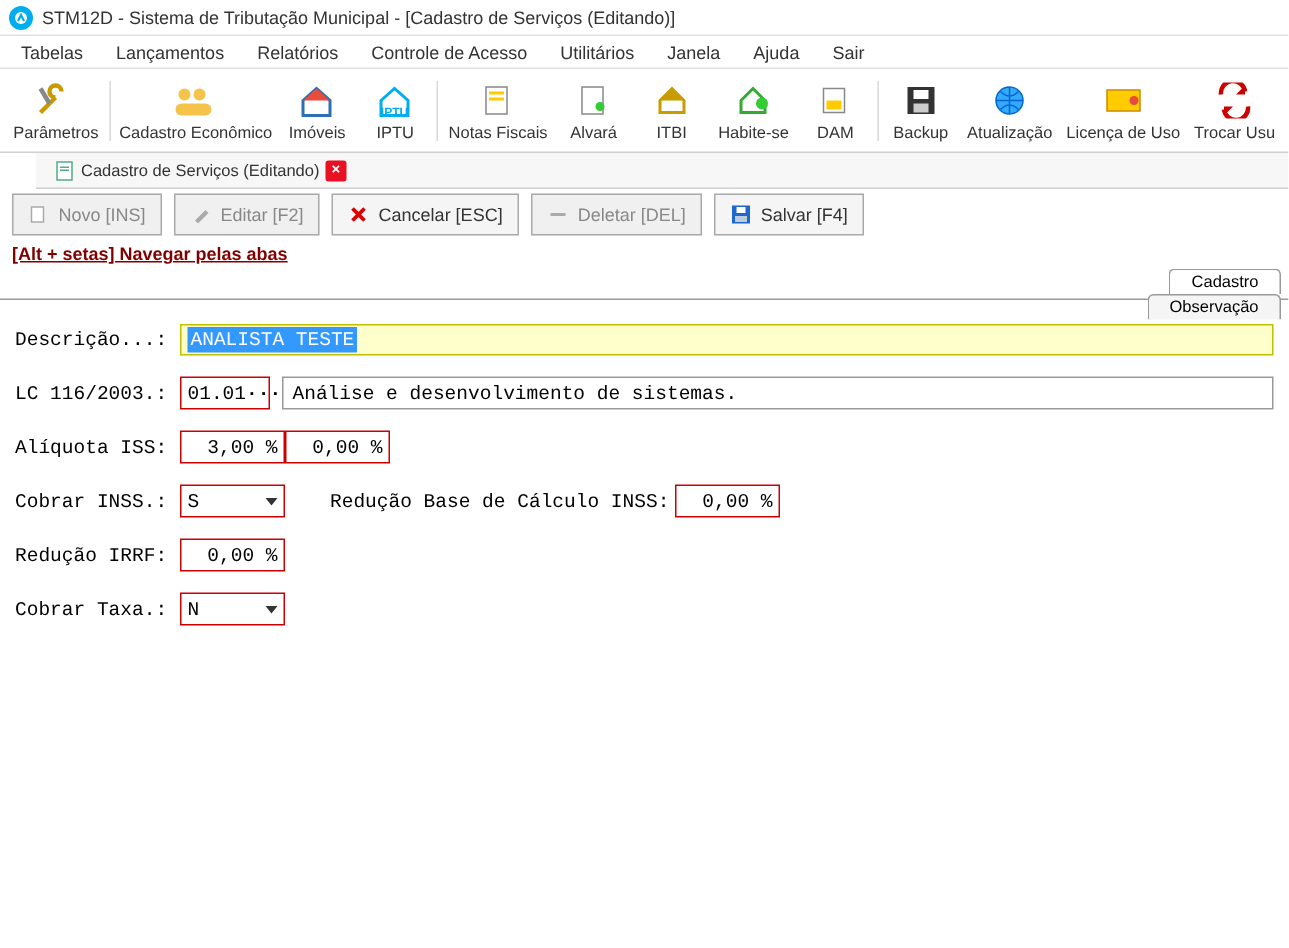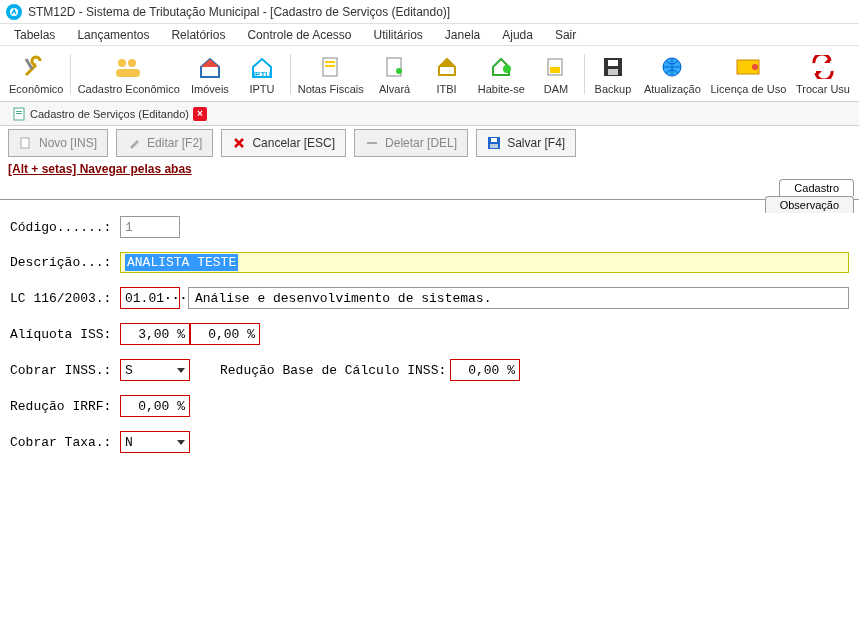--- a/index.html
+++ b/index.html
@@ -16,21 +16,21 @@
   .menu-item { padding: 2px 8px; cursor: pointer; color:#333; }
 
   
   .toolbar { height: 56px; display: flex; align-items: center; padding: 0 4px; border-bottom: 1px solid #d0d0d0; }
   .tool-btn { display: flex; flex-direction: column; align-items: center; justify-content: center; padding: 2px 6px; height: 54px; cursor: pointer; min-width: 52px; }
   .tool-icon { width: 32px; height: 28px; display:flex; align-items:center; justify-content:center; }
   .tool-label { font-size: 11px; color:#333; white-space: nowrap; margin-top: 2px; }
   .tool-sep { width: 1px; height: 40px; background: #d8d8d8; margin: 0 2px; }
 
   
-  .doc-tabs { height: 24px; display: flex; align-items: center; background: #f7f7f7; border-bottom: 1px solid #d0d0d0; padding: 0 4px; }
+  .doc-tabs { height: 24px; display: flex; align-items: center; background: #f7f7f7; border-bottom: 1px solid #d0d0d0; padding: 0 4px; margin-left: 24px; }
   .doc-tab { display: flex; align-items: center; gap: 4px; padding: 2px 8px; font-size: 11px; color:#333; }
   .doc-tab-icon { width: 14px; height: 14px; display:inline-flex; align-items:center; justify-content:center; }
   .doc-close { width: 14px; height: 14px; background: #e81123; color:#fff; display:flex; align-items:center; justify-content:center; font-size: 10px; font-weight:bold; border-radius:2px; cursor:pointer; }
 
   
   .action-bar { height: 34px; display:flex; align-items:center; padding: 4px 8px; gap: 8px; }
   .btn { display:flex; align-items:center; gap:6px; border:1px solid #aaa; background:#f5f5f5; padding: 13px 10px; font-size:12px; cursor:pointer; color:#333; height: 24px; }
   .btn.disabled { color:#888; background:#f0f0f0; cursor:default; }
   .btn-icon { width:14px; height:14px; display:inline-flex; align-items:center; justify-content:center; }
 
@@ -84,21 +84,21 @@
 </div>
 
 <div class="toolbar">
   <div class="tool-btn">
     <span class="tool-icon">
         <svg width="28" height="24" viewBox="0 0 28 24">
           <path d="M4 20 L14 10 M18 6 A4 4 0 1 0 14 10" stroke="#c89b00" stroke-width="3" fill="none"></path>
           <path d="M4 4 L10 14" stroke="#888" stroke-width="3"></path>
         </svg>
       </span>
-    <span class="tool-label">Econômico</span>
+    <span class="tool-label">Parâmetros</span>
   </div>
   <div class="tool-sep"></div>
   <div class="tool-btn">
     <span class="tool-icon">
         <svg width="30" height="24" viewBox="0 0 30 24">
           <circle cx="8" cy="8" r="4" fill="#f6c34a"></circle>
           <circle cx="18" cy="8" r="4" fill="#f6c34a"></circle>
           <rect x="2" y="14" width="24" height="8" rx="4" fill="#f6c34a"></rect>
         </svg>
       </span>
@@ -270,24 +270,20 @@
 
 <div class="hint-bar"><span style="text-decoration:underline;">[Alt + setas] Navegar pelas abas</span></div>
 
 <div class="tab-strip">
   <div class="tab active">Cadastro</div>
   <div class="tab">Observação</div>
 </div>
 
 <div class="form-area">
 
-  <div class="form-row">
-    <span class="form-label">Código......:</span>
-    <input class="input input-codigo" readonly="" value="1" style="">
-  </div>
 
   <div class="form-row">
     <span class="form-label">Descrição...:</span>
     <div class="input-desc" style="display:flex;align-items:center;padding:1px 4px;">
       <span class="selected">ANALISTA TESTE</span>
     </div>
   </div>
 
   <div class="form-row">
     <span class="form-label">LC 116/2003.:</span>

